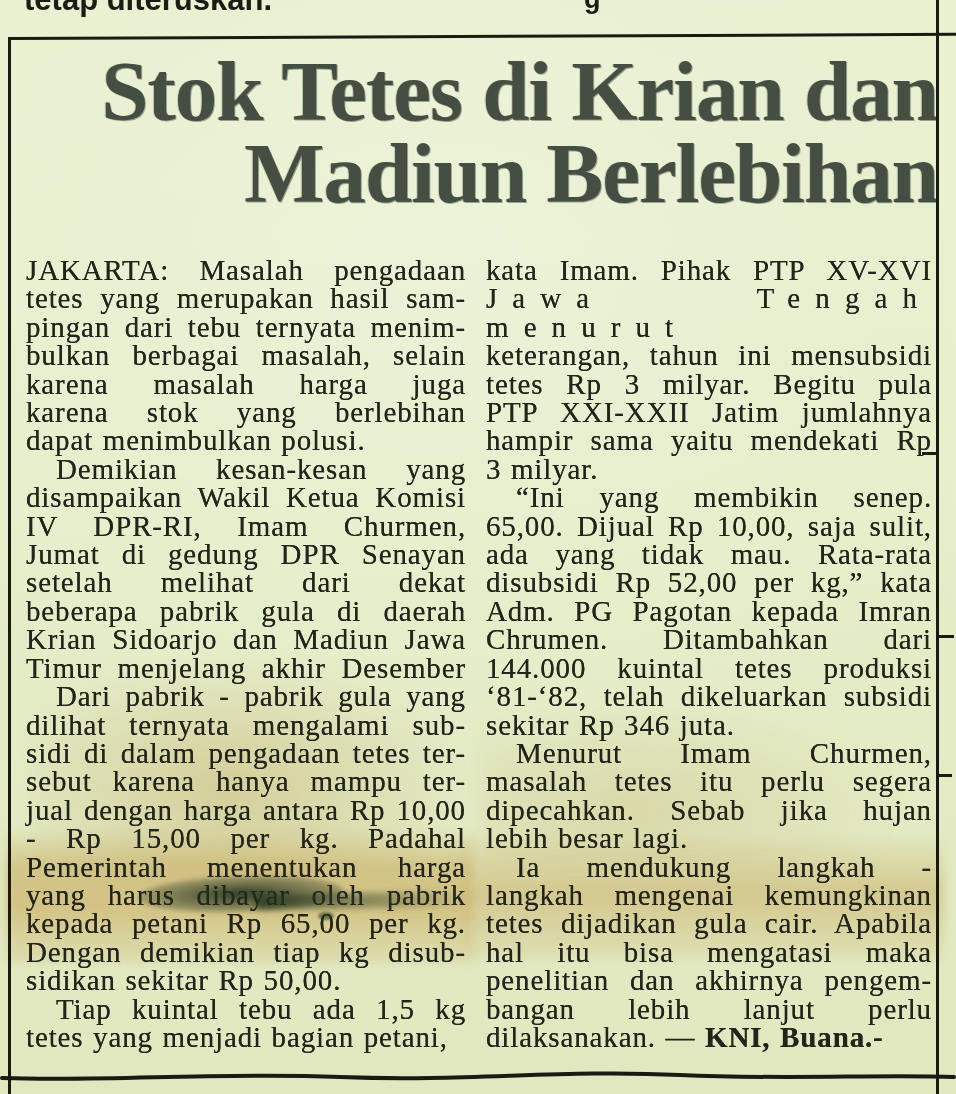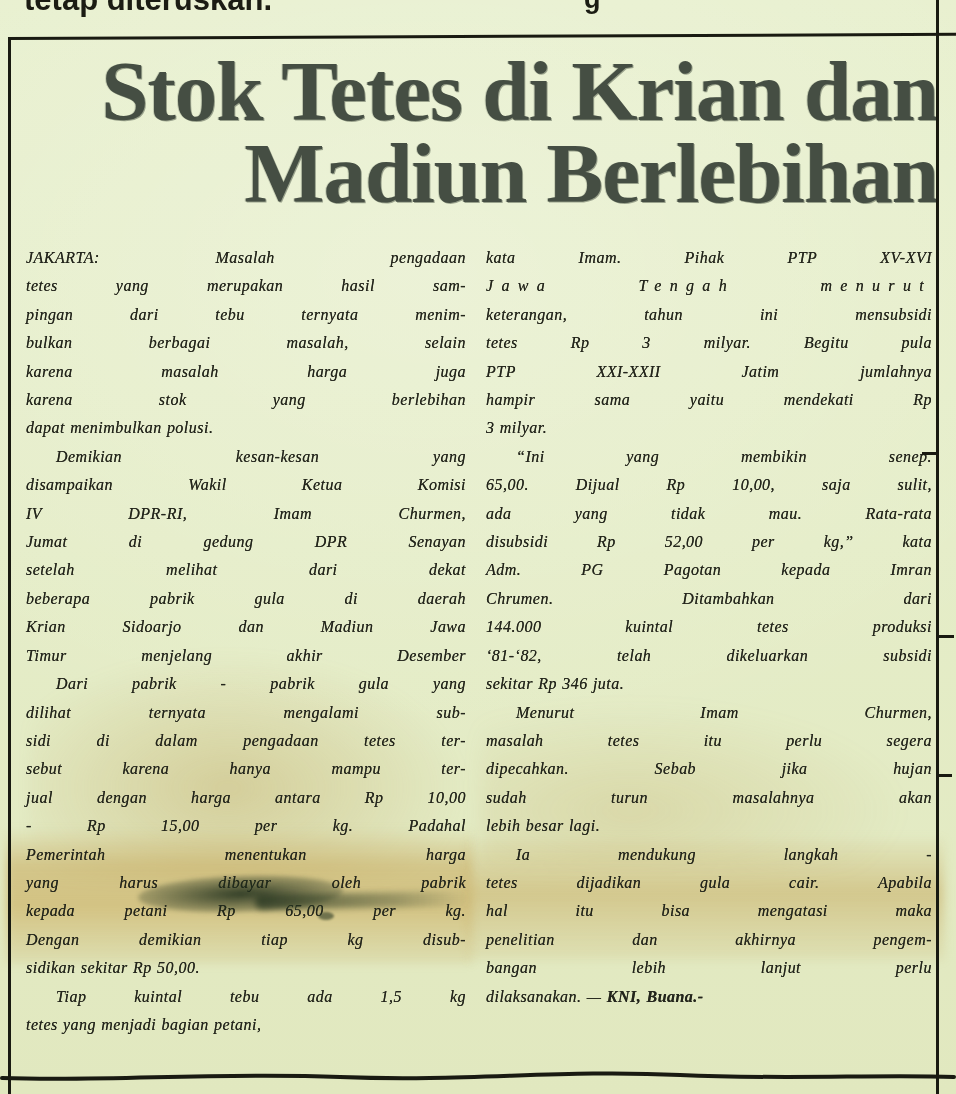--- a/index.html
+++ b/index.html
@@ -45,22 +45,22 @@
   .tick{position:absolute;background:#191a11;height:3px;z-index:4;}
   .tick-1{left:922px;top:452px;width:15px;}
   .tick-2{left:938px;top:635px;width:16px;}
   .tick-3{left:938px;top:774px;width:14px;}
   .bottom-rule{position:absolute;left:0;top:1066px;z-index:4;}
   
   .headline{position:absolute;left:28px;top:50px;width:910px;z-index:2;
     color:#454e43;font-weight:bold;font-size:85px;line-height:82px;letter-spacing:-1px;
     text-shadow:1px 1px 0 rgba(22,32,22,0.38), -1px 0 0 rgba(22,32,22,0.18);text-align:right;}
   
-  .col{position:absolute;top:244px;z-index:2;color:#23251c;font-size:16px;line-height:28.4px;
-    letter-spacing:0.03em;word-spacing:0.05em;text-shadow:0 0 0.5px rgba(30,32,20,0.85);font-style:italic;}
+  .col{position:absolute;top:256px;z-index:2;color:#23251c;font-size:29px;line-height:28.4px;
+    letter-spacing:0.03em;word-spacing:0.05em;text-shadow:0 0 0.5px rgba(30,32,20,0.85);}
   .col-left{left:26px;width:440px;}
   .col-right{left:486px;width:446px;}
   .para{margin:0;}
   .line{text-align:justify;text-align-last:justify;text-justify:inter-word;white-space:normal;}
   .line.last{text-align-last:auto;}
   .line.indent{text-indent:30px;}
   .line.spread{letter-spacing:0.52em;}
   .line b{font-weight:bold;}
 </style>
 </head>
@@ -137,25 +137,25 @@
         <div class="line">Adm. PG Pagotan kepada Imran</div>
         <div class="line">Chrumen. Ditambahkan dari</div>
         <div class="line">144.000 kuintal tetes produksi</div>
         <div class="line">‘81-‘82, telah dikeluarkan subsidi</div>
         <div class="line last">sekitar Rp 346 juta.</div>
       </div>
       <div class="para">
         <div class="line indent">Menurut Imam Churmen,</div>
         <div class="line">masalah tetes itu perlu segera</div>
         <div class="line">dipecahkan. Sebab jika hujan</div>
-        <div class="line">sudah turun masalahnya akan</div>
         <div class="line last">lebih besar lagi.</div>
       </div>
       <div class="para">
         <div class="line indent">Ia mendukung langkah -</div>
+        <div class="line">langkah mengenai kemungkinan</div>
         <div class="line">tetes dijadikan gula cair. Apabila</div>
         <div class="line">hal itu bisa mengatasi maka</div>
         <div class="line">penelitian dan akhirnya pengem-</div>
         <div class="line">bangan lebih lanjut perlu</div>
         <div class="line last">dilaksanakan. — <b>KNI, Buana.-</b></div>
       </div>
     </div>
 
   <div class="smudge smudge-a"></div>
   <div class="smudge smudge-b"></div>

